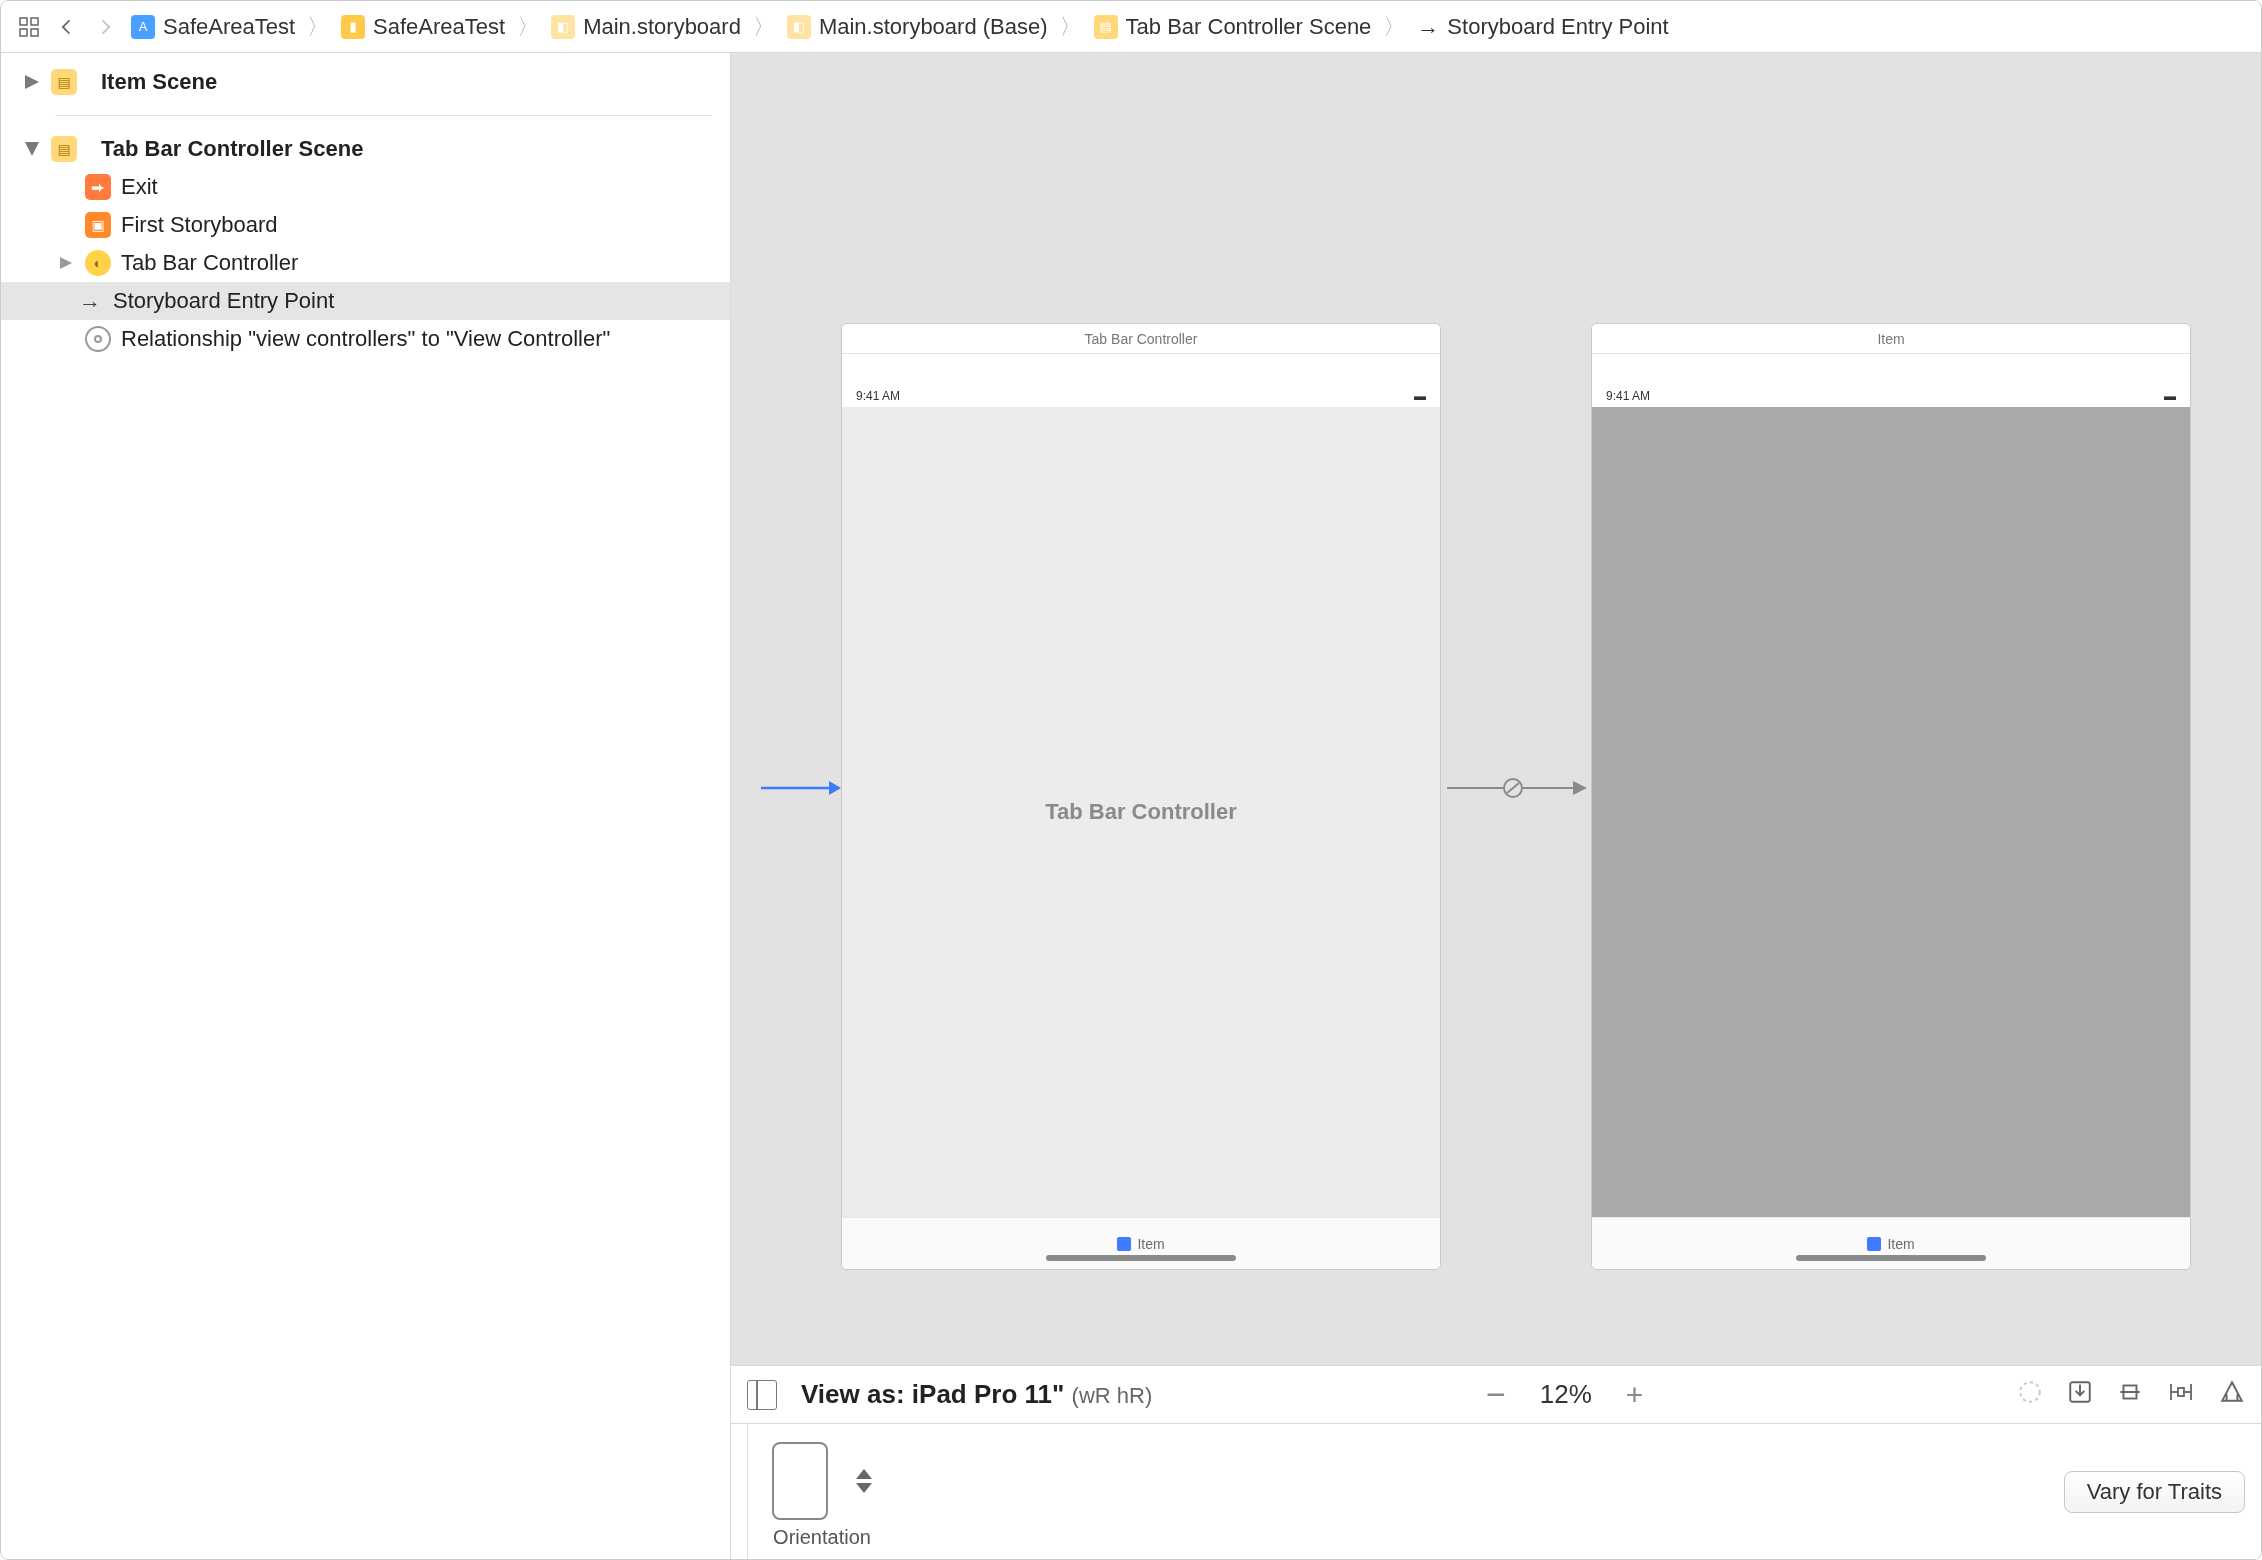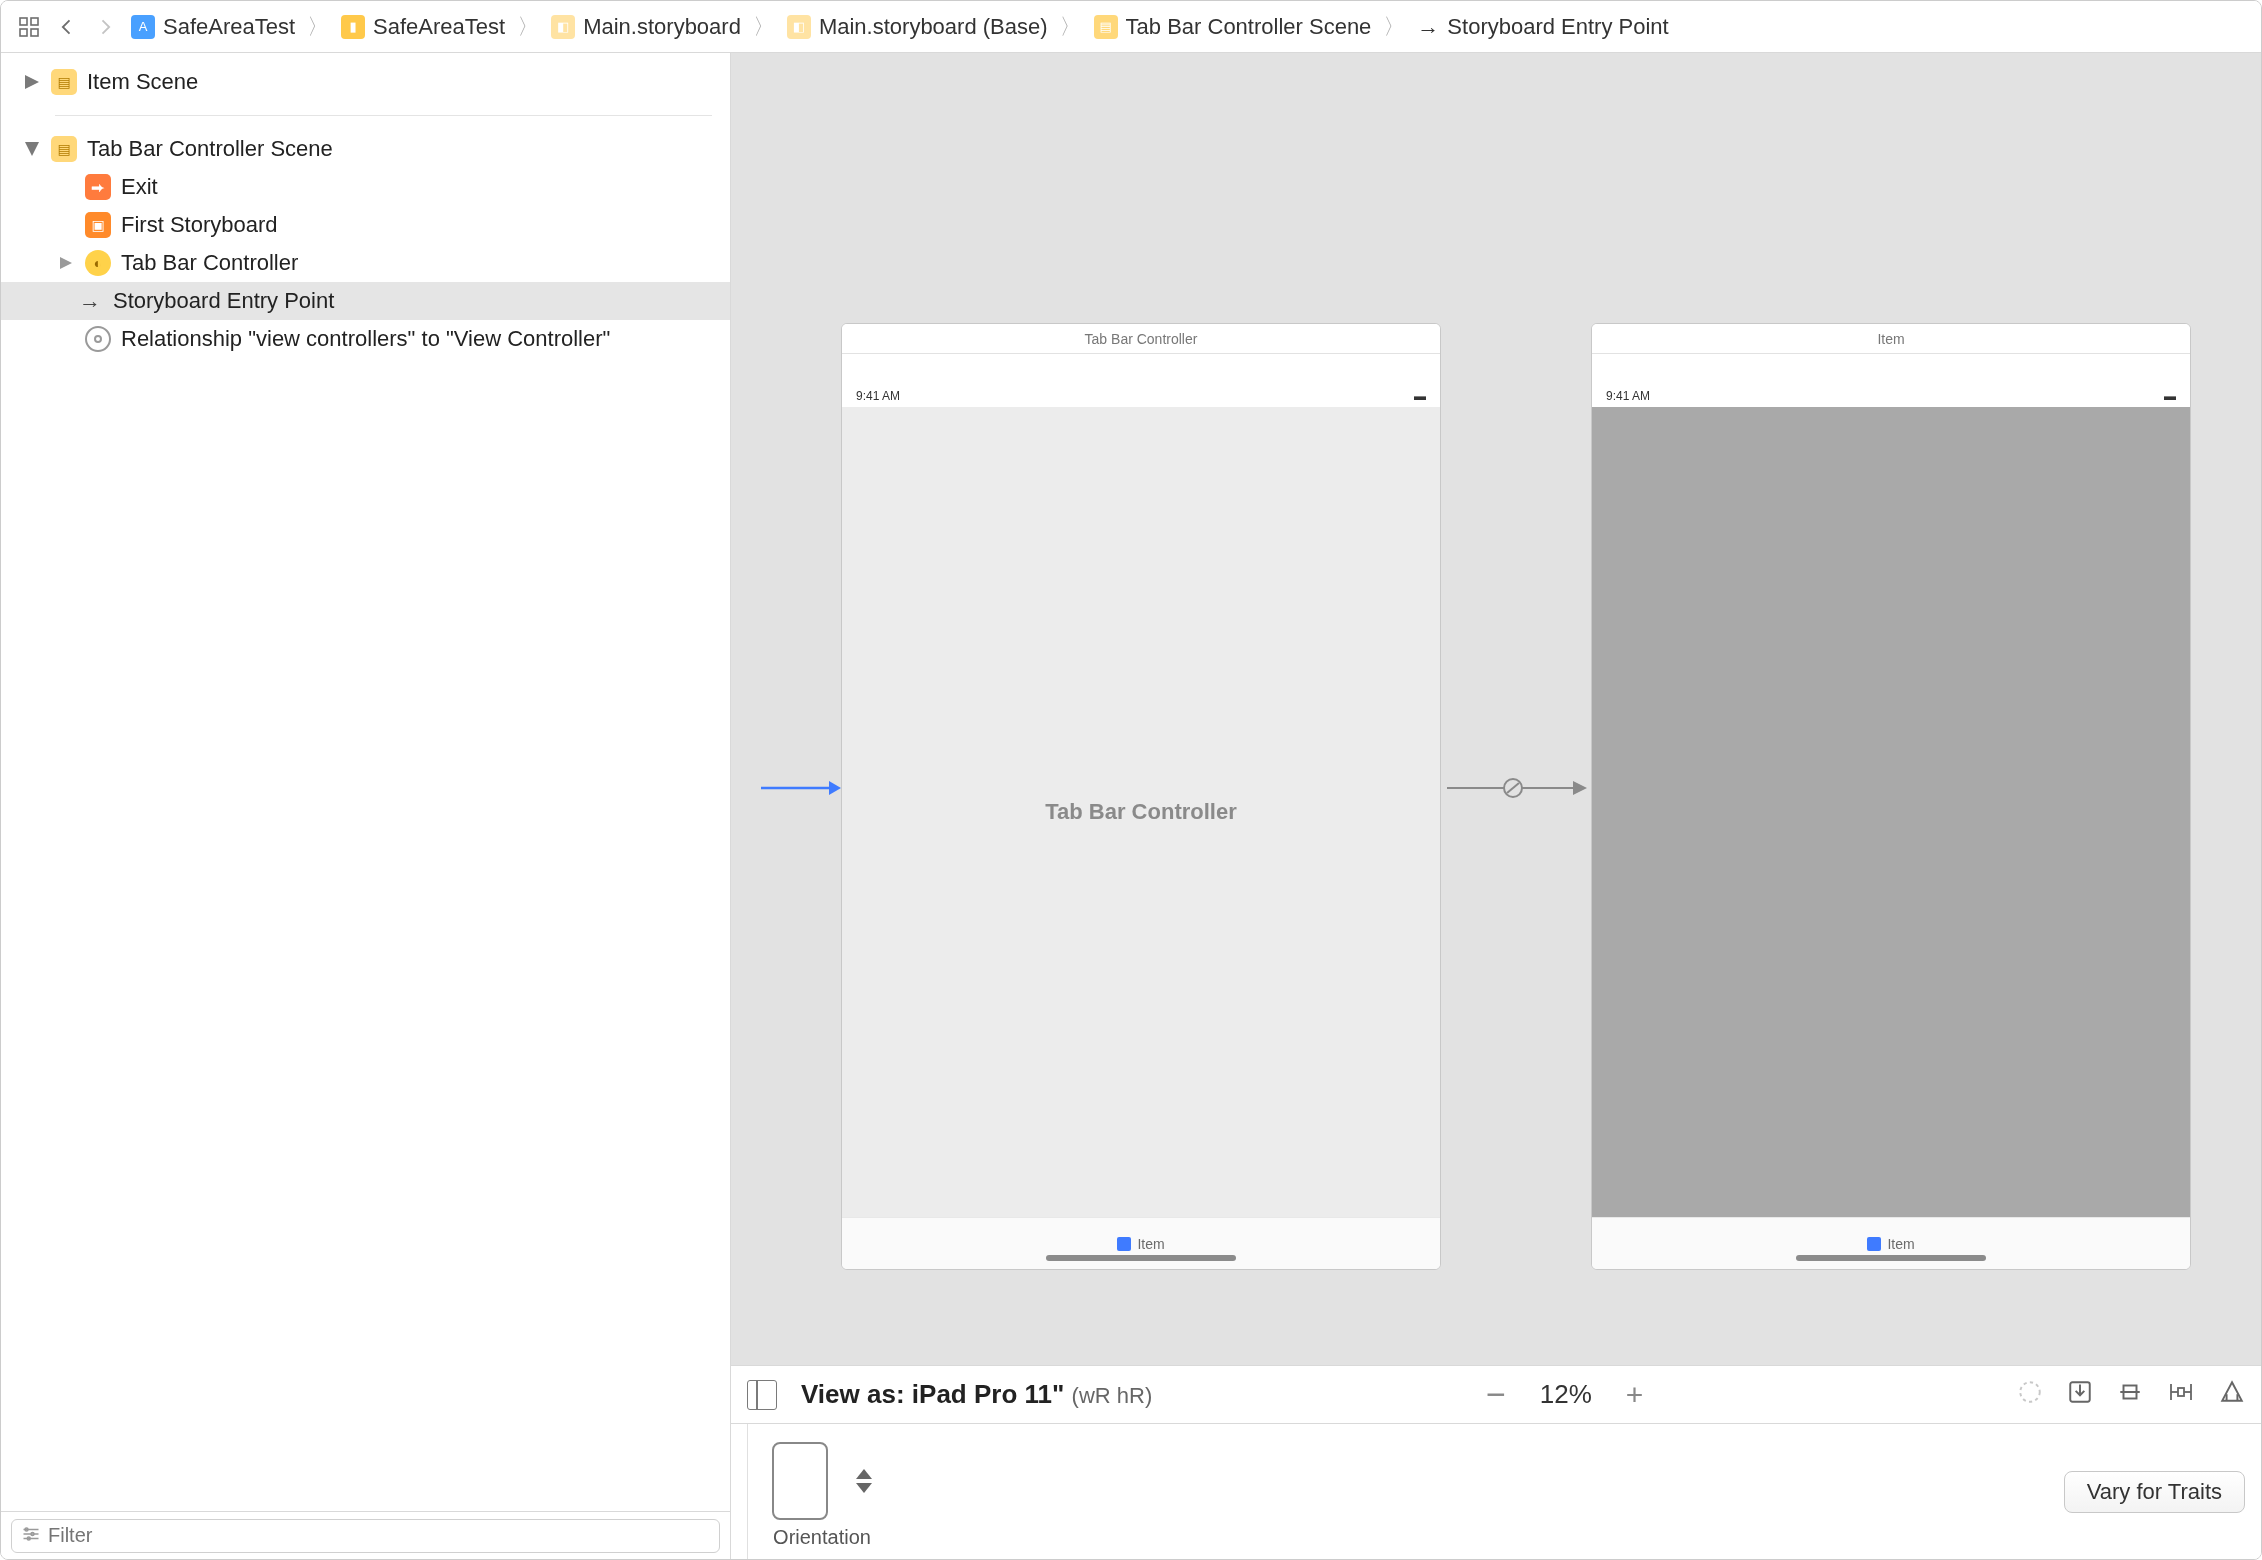--- a/index.html
+++ b/index.html
@@ -23,21 +23,21 @@
 
 
 .outline { width: 730px; border-right: 1px solid #d9d9d9; display: flex; flex-direction: column; background: #fff; }
 .outline-body { flex:1; overflow:auto; padding: 10px 18px; }
 .row { height: 38px; display:flex; align-items:center; gap:10px; border-radius:0; padding-left:4px;}
 .row.sel { background:#e5e5e5; margin-left:-18px; margin-right:-18px; padding-left:22px;}
 .row .disc { width:18px; display:flex; justify-content:center; color:#7a7a7a;}
 .row .disc.none { visibility:hidden;}
 .row .ic { width:26px; height:26px; border-radius:5px; display:flex; align-items:center; justify-content:center; font-size:14px;}
 .row .lbl { font-size:22px; color:#222;}
-.row.bold .lbl { font-weight:400;}
+.row.bold .lbl { font-weight:700;margin-left:14px;}
 .hr { height:1px; background:#e4e4e4; margin:14px 0 14px 36px;}
 .ind1 { padding-left: 38px;}
 .ind2 { padding-left: 64px;}
 
 .outline-filter { height:48px; border-top:1px solid #d9d9d9; display:flex; align-items:center; padding:0 10px; gap:8px;}
 .filterbox { flex:1; height:34px; border:1px solid #d0d0d0; border-radius:6px; display:flex; align-items:center; padding:0 10px; gap:8px; color:#9a9a9a;}
 .filterbox input { border:none; outline:none; flex:1; font-size:20px; background:transparent;}
 
 
 .canvas-area { flex:1; display:flex; flex-direction:column; min-width:0;}
@@ -190,35 +190,20 @@
       </div>
       <div class="row ind1">
         <span class="disc none"></span>
         <span class="ic" style="border:2px solid #9a9a9a;border-radius:50%;">
           <span style="width:8px;height:8px;border:2px solid #9a9a9a;border-radius:50%;"></span>
         </span>
         <span class="lbl">Relationship "view controllers" to "View Controller"</span>
       </div>
     </div>
 
-    <div class="outline-filter">
-      <div class="filterbox">
-        <span>
-          <svg width="18" height="18" viewBox="0 0 24 24" fill="none" stroke="#9a9a9a" stroke-width="2">
-              <circle cx="6" cy="6" r="2"></circle>
-              <circle cx="14" cy="12" r="2"></circle>
-              <circle cx="9" cy="18" r="2"></circle>
-              <line x1="2" y1="6" x2="22" y2="6"></line>
-              <line x1="2" y1="12" x2="22" y2="12"></line>
-              <line x1="2" y1="18" x2="22" y2="18"></line>
-            </svg>
-        </span>
-        <input placeholder="Filter" style="">
-      </div>
-    </div>
   </div>
 
   <div class="canvas-area">
     <div class="canvas">
 
       <svg class="entry-arrow" style="left:30px; top:720px;" width="80" height="30">
         <line x1="0" y1="15" x2="68" y2="15" stroke="#3f7bff" stroke-width="2.5"></line>
         <polygon points="68,8 80,15 68,22" fill="#3f7bff"></polygon>
       </svg>
 

